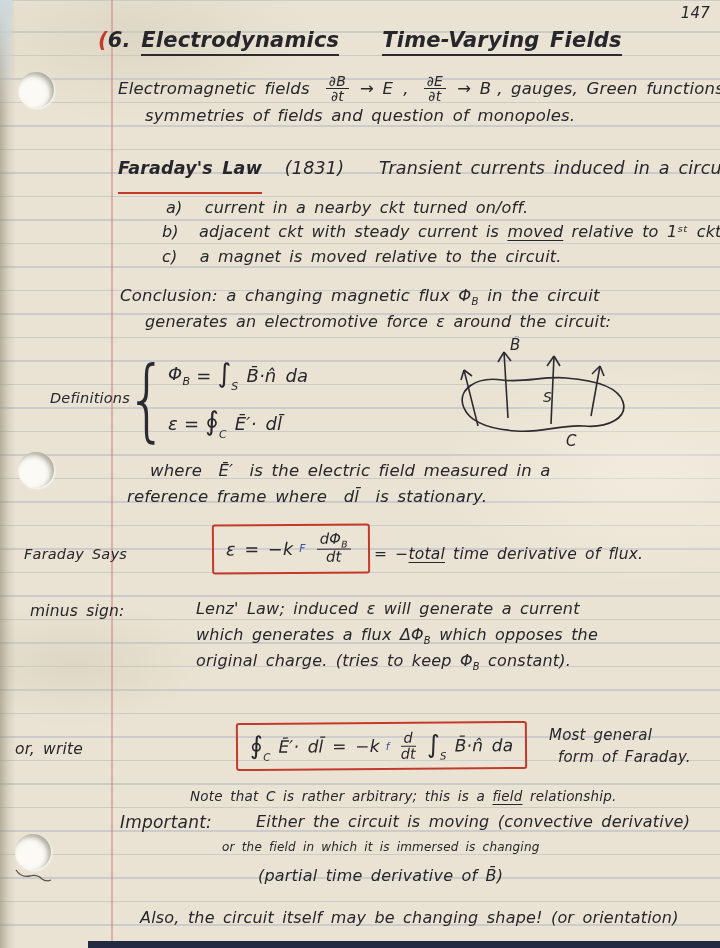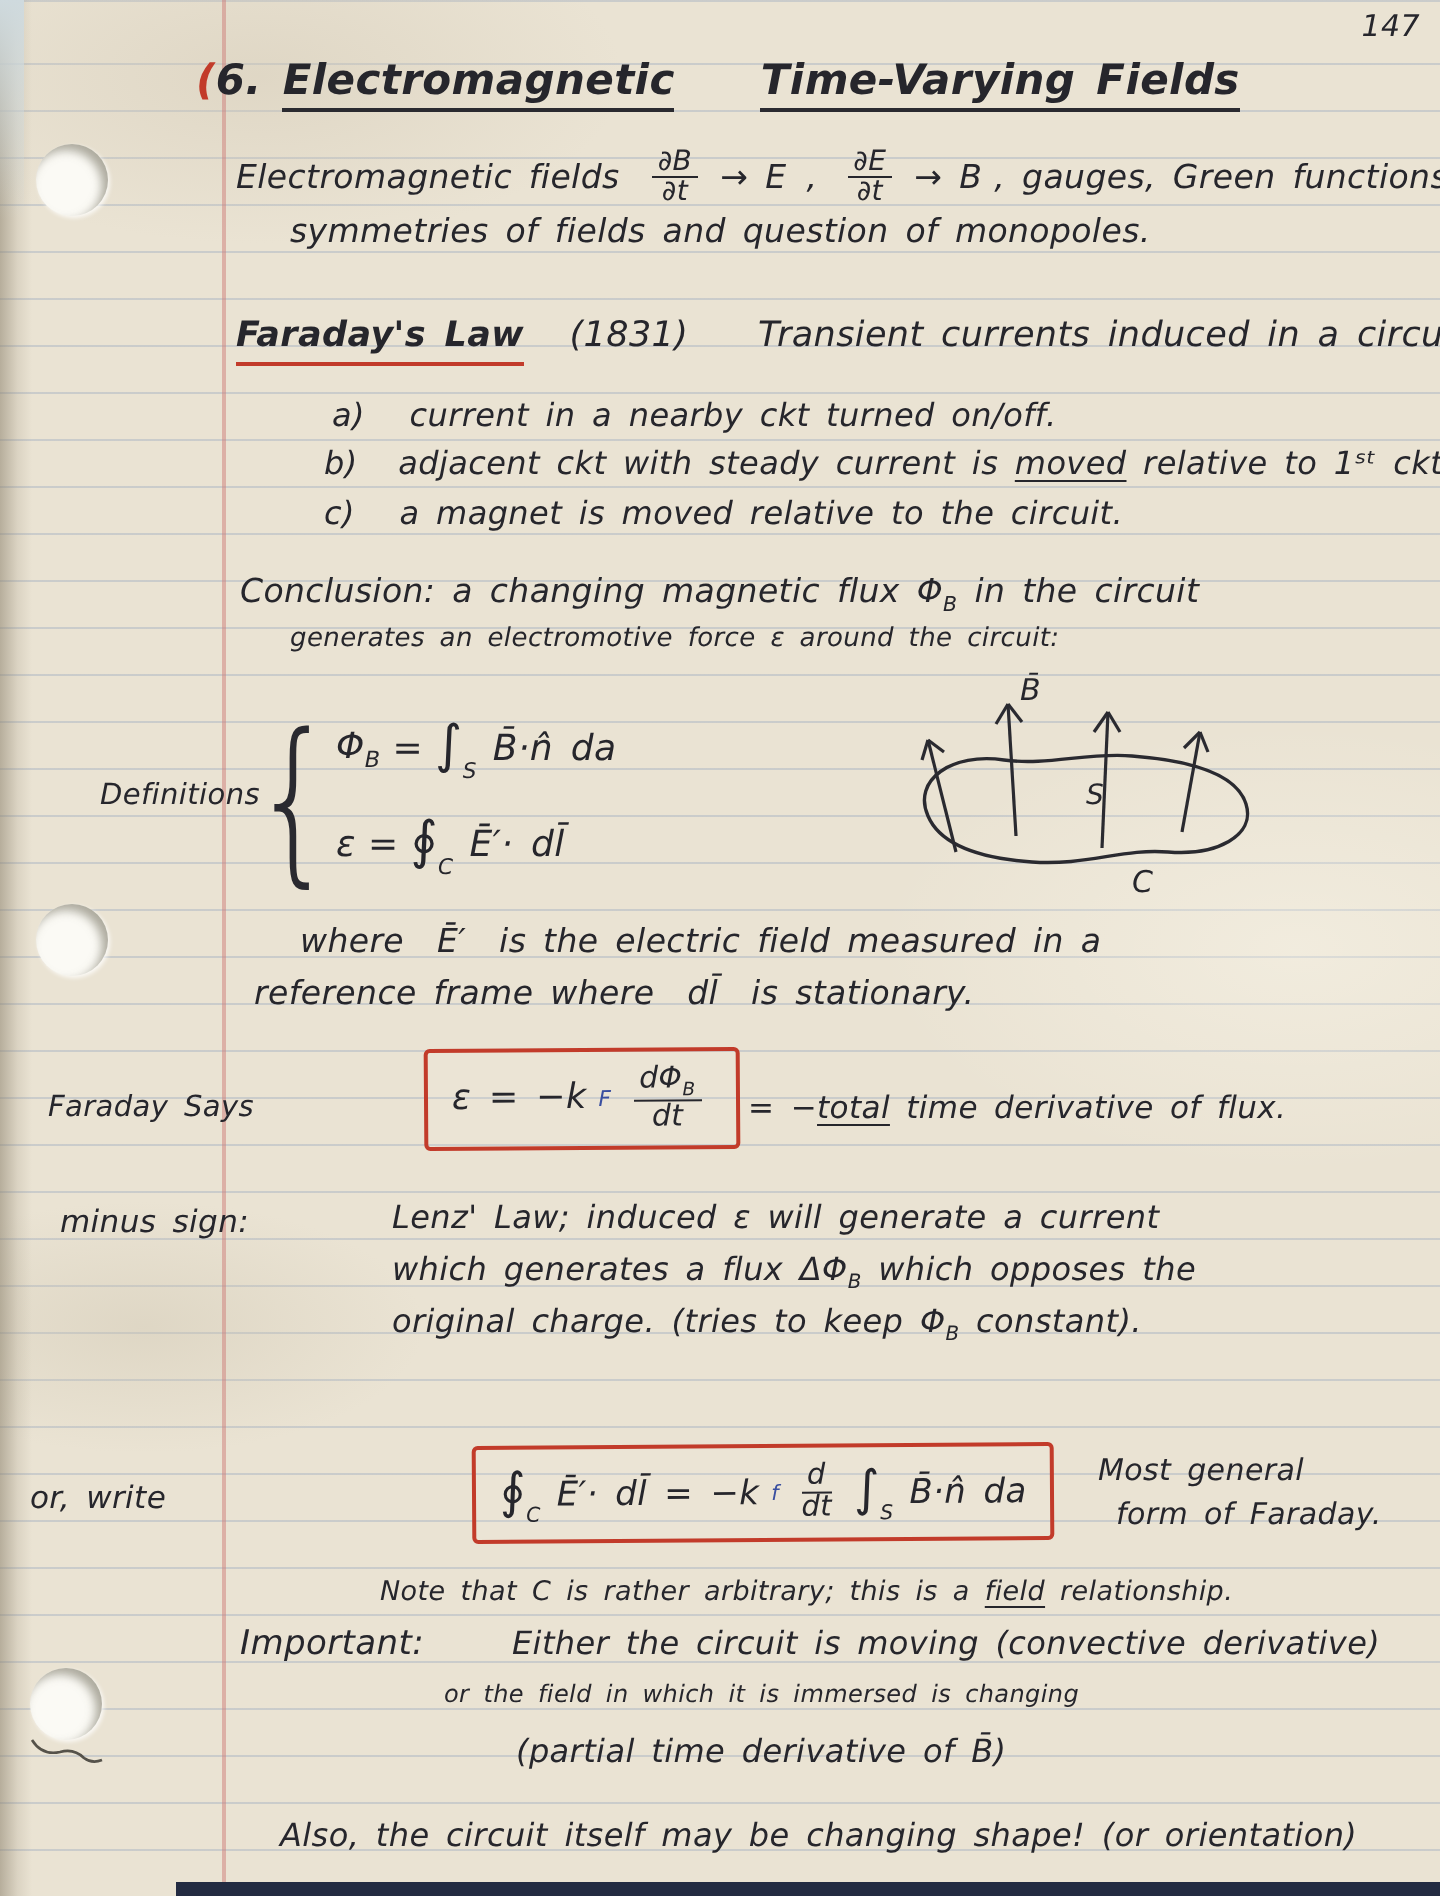--- a/index.html
+++ b/index.html
@@ -21,21 +21,21 @@
   .margin-line{position:absolute;left:111px;top:0;width:2px;height:948px;background:rgba(205,125,122,0.50);}
   .torn-edge{position:absolute;left:0;top:0;width:16px;height:948px;
     background:linear-gradient(90deg, rgba(140,130,110,0.55), rgba(150,140,120,0.18) 55%, transparent);}
   .corner-sliver{position:absolute;left:0;top:0;width:12px;height:110px;
     background:linear-gradient(180deg,#cfdade,rgba(207,218,222,0));}
   .bottom-bar{position:absolute;left:88px;bottom:0;width:632px;height:7px;background:#232b42;}
   .hole{position:absolute;width:36px;height:36px;border-radius:50%;
     background:#fbfaf5;box-shadow:inset -3px 3px 5px rgba(110,105,88,0.55), 1px 1px 2px rgba(255,255,255,0.8);}
   .hw{position:absolute;font-style:italic;letter-spacing:0.2px;word-spacing:3px;white-space:nowrap;}
   .ul{border-bottom:2px solid #2a2a30;padding-bottom:2px;}
-  .red-ul{border-bottom:2.5px solid #c23b2a;padding-bottom:3px;}
+  .red-ul{border-bottom:2.5px solid #c23b2a;padding-bottom:14px;}
   .inline-ul{text-decoration:underline;text-underline-offset:3px;}
   .red{color:#c23b2a;}
   .blue{color:#3a4fa0;}
   sub{font-size:0.62em;}
   .frac{display:inline-flex;flex-direction:column;align-items:center;vertical-align:middle;line-height:1.02;margin:0 5px;font-size:0.85em;}
   .frac .num{border-bottom:1.6px solid currentColor;padding:0 3px;}
   .int{font-size:1.45em;font-style:normal;}
   .isub{font-size:0.60em;vertical-align:-0.7em;margin-right:2px;}
   .redbox{position:absolute;border:2.6px solid #c23b2a;border-radius:3px;padding:6px 12px;transform:rotate(-0.4deg);background:rgba(255,255,255,0.06);}
   .eqrow{display:flex;align-items:center;gap:6px;font-style:italic;white-space:nowrap;}
@@ -56,21 +56,21 @@
   <div class="hole" style="left:18px;top:452px;"></div>
   <div class="hole" style="left:15px;top:834px;"></div>
   <svg style="position:absolute;left:14px;top:866px;" width="40" height="16">
     <path d="M2,4 q5,8 14,6 q7,-2 12,3 q4,3 9,1" fill="none" stroke="#55524a" stroke-width="1.3"></path>
   </svg>
 
   <div class="hw" style="right:10px;top:4px;font-size:15px;">147</div>
 
   <div class="hw" style="left:98px;top:28px;font-size:21px;font-weight:bold;">
     <span class="red">(</span><span>6.</span>
-    <span class="ul">Electromagnetic</span>
+    <span class="ul">Electrodynamics</span>
     <span style="display:inline-block;width:22px;"></span>
     <span class="ul">Time-Varying Fields</span>
   </div>
 
   <div class="hw eqrow" style="left:118px;top:74px;font-size:16.5px;">
     <span>Electromagnetic fields</span>
     <span class="frac" style="margin-left:10px;">
       <span class="num">∂B</span>
       <span class="den">∂t</span>
     </span>
@@ -105,21 +105,21 @@
     <span>c)</span>
     <span style="margin-left:14px;">a magnet is moved relative to the circuit.</span>
   </div>
 
   <div class="hw" style="left:120px;top:286px;font-size:16.5px;">
     <span>Conclusion:</span>
     <span style="">a changing magnetic flux</span>
     <span><span>Φ</span><sub>B</sub></span>
     <span>in the circuit</span>
   </div>
-  <div class="hw" style="left:145px;top:312px;font-size:13px;">
+  <div class="hw" style="left:145px;top:312px;font-size:16px;">
     <span>generates an electromotive force</span>
     <span>ε</span>
     <span>around the circuit:</span>
   </div>
 
   <div class="hw" style="left:50px;top:390px;font-size:14.5px;">Definitions</div>
   <div class="brace" style="left:126px;top:348px;">{</div>
   <div class="hw eqrow" style="left:168px;top:358px;font-size:18px;">
     <span><span>Φ</span><sub>B</sub></span>
     <span>=</span>

